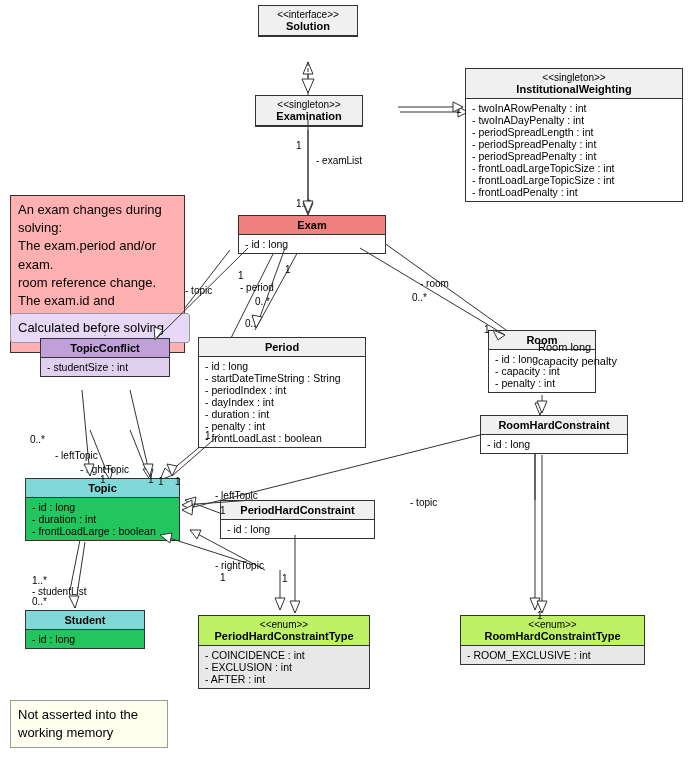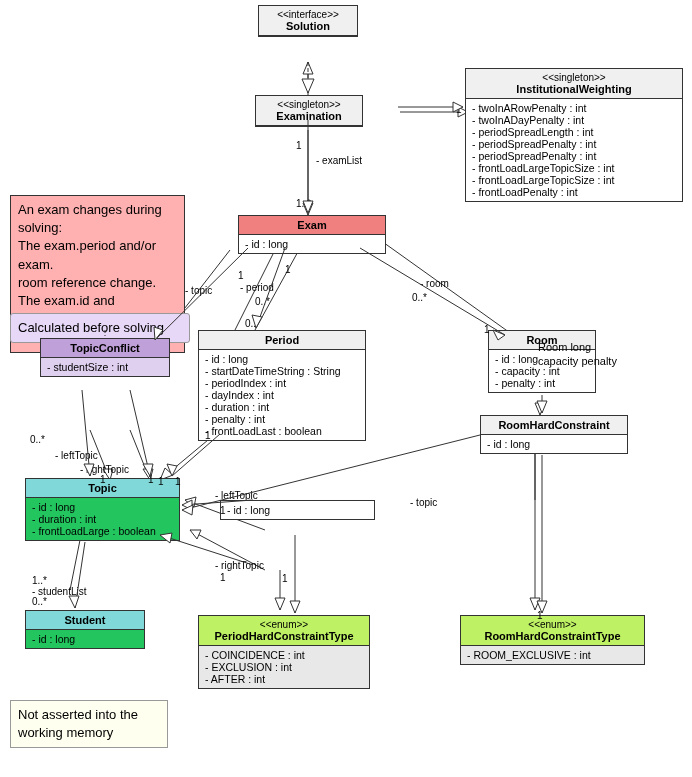--- a/index.html
+++ b/index.html
@@ -182,21 +182,21 @@
 
   <div class="uml-box box-lavender" style="left:40px; top:338px; width:130px;">
     <div class="header">
       <div>TopicConflict</div>
     </div>
     <div class="body">
       <div>- studentSize : int</div>
     </div>
   </div>
 
-  <div class="uml-box" style="left:198px; top:330px; width:168px;">
+  <div class="uml-box" style="left:198px; top:337px; width:168px;">
     <div class="header">
       <div>Period</div>
     </div>
     <div class="body">
       <div>- id : long</div>
       <div>- startDateTimeString : String</div>
       <div>- periodIndex : int</div>
       <div>- dayIndex : int</div>
       <div>- duration : int</div>
       <div>- penalty : int</div>
@@ -220,20 +220,23 @@
       <div>Topic</div>
     </div>
     <div class="body">
       <div>- id : long</div>
       <div>- duration : int</div>
       <div>- frontLoadLarge : boolean</div>
     </div>
   </div>
 
   <div class="uml-box" style="left:220px; top:500px; width:155px;">
+    <div class="header">
+      <div>PeriodHardConstraint</div>
+    </div>
     <div class="body">
       <div>- id : long</div>
     </div>
   </div>
 
   <div class="uml-box" style="left:480px; top:415px; width:148px;">
     <div class="header">
       <div>RoomHardConstraint</div>
     </div>
     <div class="body">

